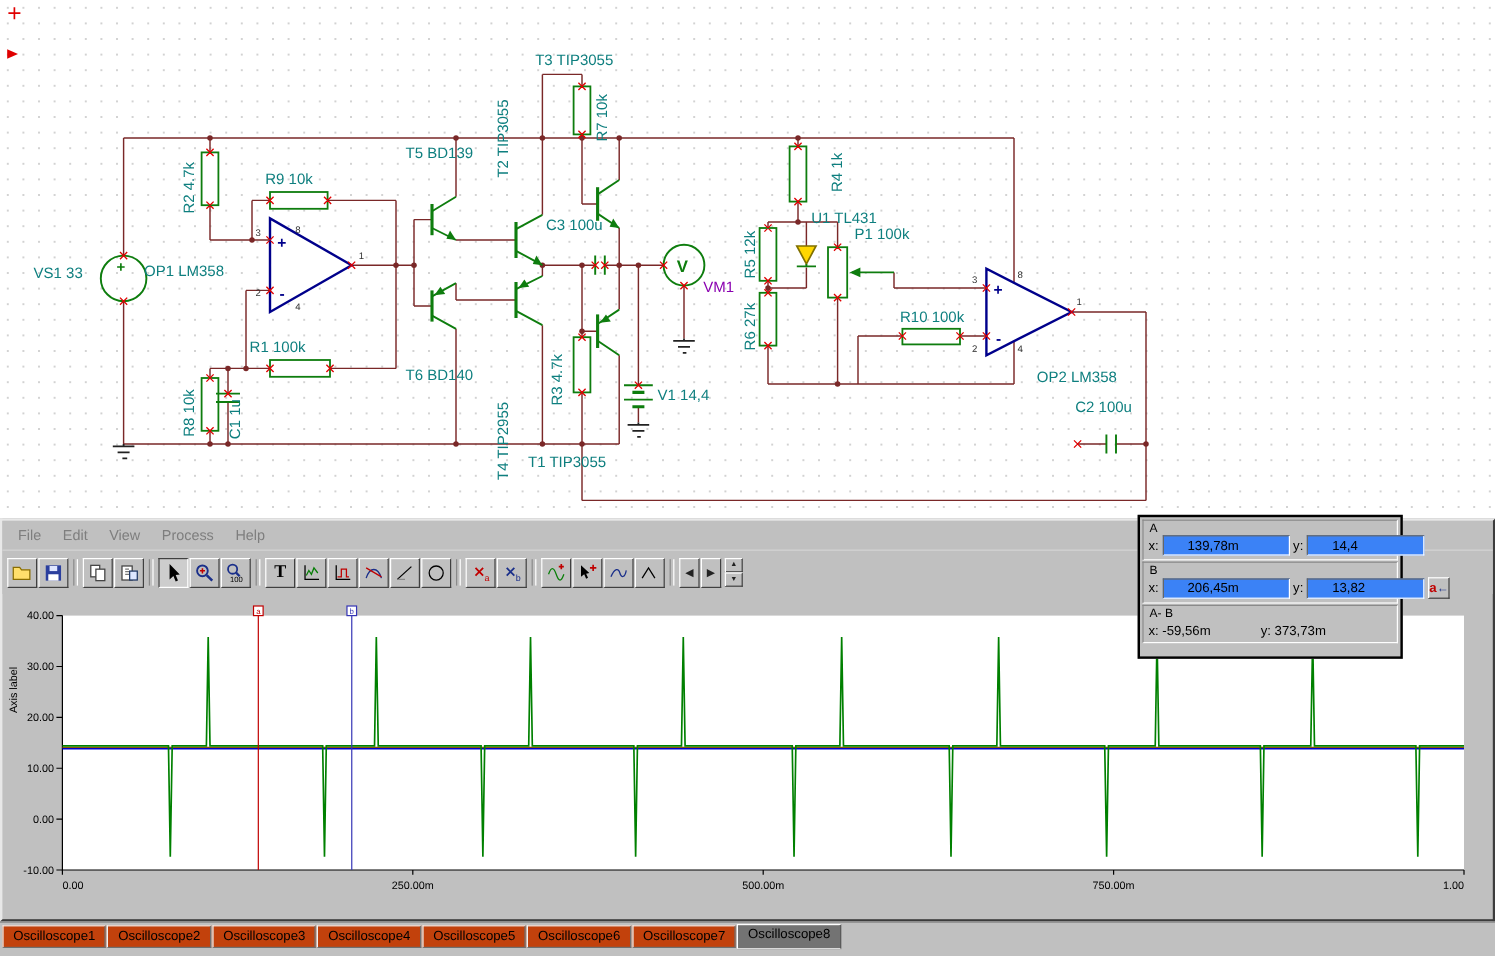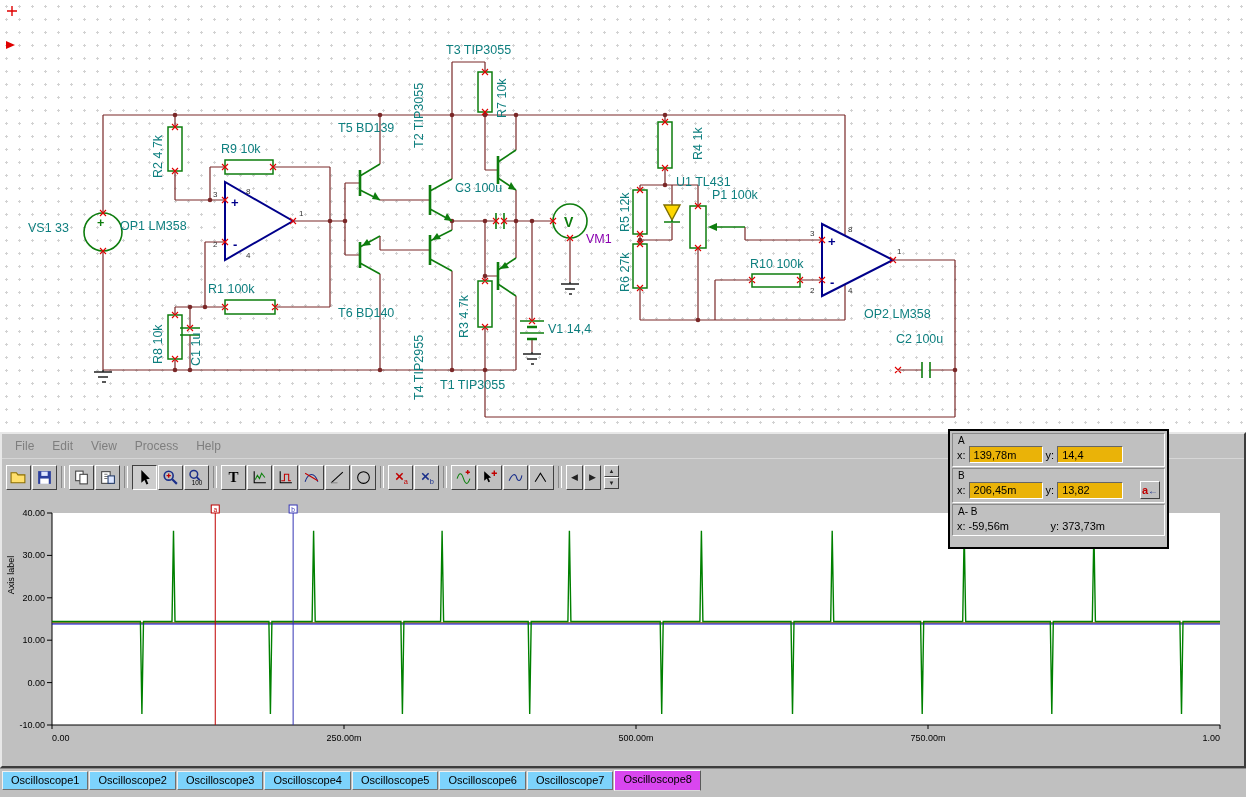--- a/index.html
+++ b/index.html
@@ -52,36 +52,36 @@
   text.cursor-letter{font-size:6.5px;font-family:"Liberation Sans",sans-serif}
 
   
   .cursor-panel{position:absolute;top:-5px;left:946px;width:221px;height:120px;background:#c0c0c0;
     border:2px solid #000;box-sizing:border-box;padding:1px 2px;z-index:8}
   .cp-sec{border:1px solid;border-color:#8a8a8a #fefefe #fefefe #8a8a8a;margin:1px 0;padding:0 4px 3px 4px}
   .cp-title{font-size:10px;color:#000;padding:1px 0 0 1px}
   .cp-row{display:flex;align-items:center;gap:3px;font-size:11px}
   .cp-lbl{color:#000}
   .cp-input{width:64px;height:15px;font-size:11px;font-family:"Liberation Sans",sans-serif;
-    background:#eab308;border:1px solid;border-color:#666 #fff #fff #666;padding:0 4px}
+    background:#3b82f6;border:1px solid;border-color:#666 #fff #fff #666;padding:0 20px}
   .cp-input.y{width:56px}
   .cp-jump{width:20px;height:18px;margin-left:auto;background:#c0c0c0;border:1px solid;
     border-color:#fff #404040 #404040 #fff;padding:0;font-size:11px;line-height:14px}
   .ja{color:#c00000;font-weight:bold}
   .jarrow{color:#1a2f8a;font-size:10px}
   .cp-row.txt{padding-top:3px}
   .cp-val{min-width:58px}
   .gap{width:18px}
 
   
   .tab-bar{position:absolute;left:0;top:768px;width:1246px;height:24px;background:#c0c0c0;
     border-top:1px solid #8a8a8a;padding:1px 0 0 2px;box-sizing:border-box;white-space:nowrap}
-  .osc-tab{display:inline-block;font-size:11px;color:#000;background:#7dd3fc;padding:2px 8px 3px 8px;
+  .osc-tab{display:inline-block;font-size:11px;color:#000;background:#c2410c;padding:2px 8px 3px 8px;
     margin-right:1px;border:1px solid;border-color:#f0f0f0 #6f6f6f #6f6f6f #f0f0f0}
-  .osc-tab.active{background:#d946ef;position:relative;top:-1px;padding-bottom:5px;border-color:#fff #5a5a5a #d9d9d9 #fff}
+  .osc-tab.active{background:#737373;position:relative;top:-1px;padding-bottom:5px;border-color:#fff #5a5a5a #d9d9d9 #fff}
 </style>
 </head>
 <body>
 
 <div class="schematic">
 <svg width="1246" height="432" viewBox="0 0 1246 432">
 
   <g>
     <path d="M12,6 V16 M7,11 H17" stroke="#e00000" stroke-width="1.4" fill="none"></path>
     <polygon points="6,41 15,45 6,49" fill="#e00000"></polygon>

